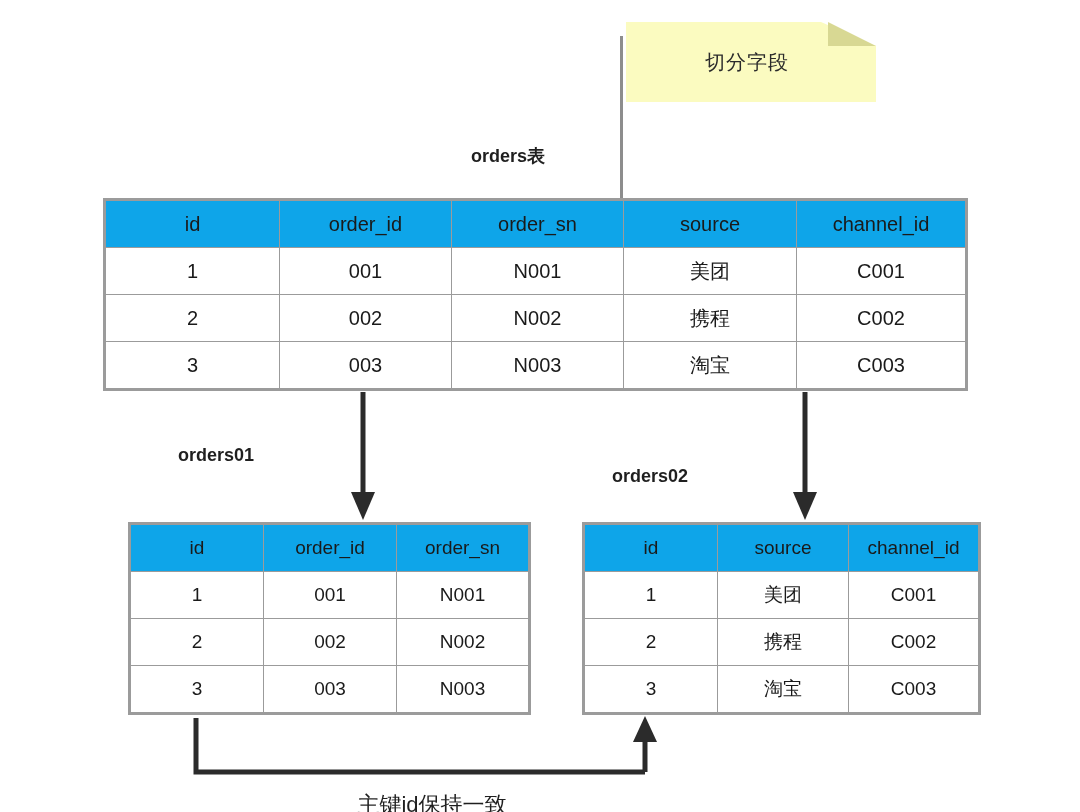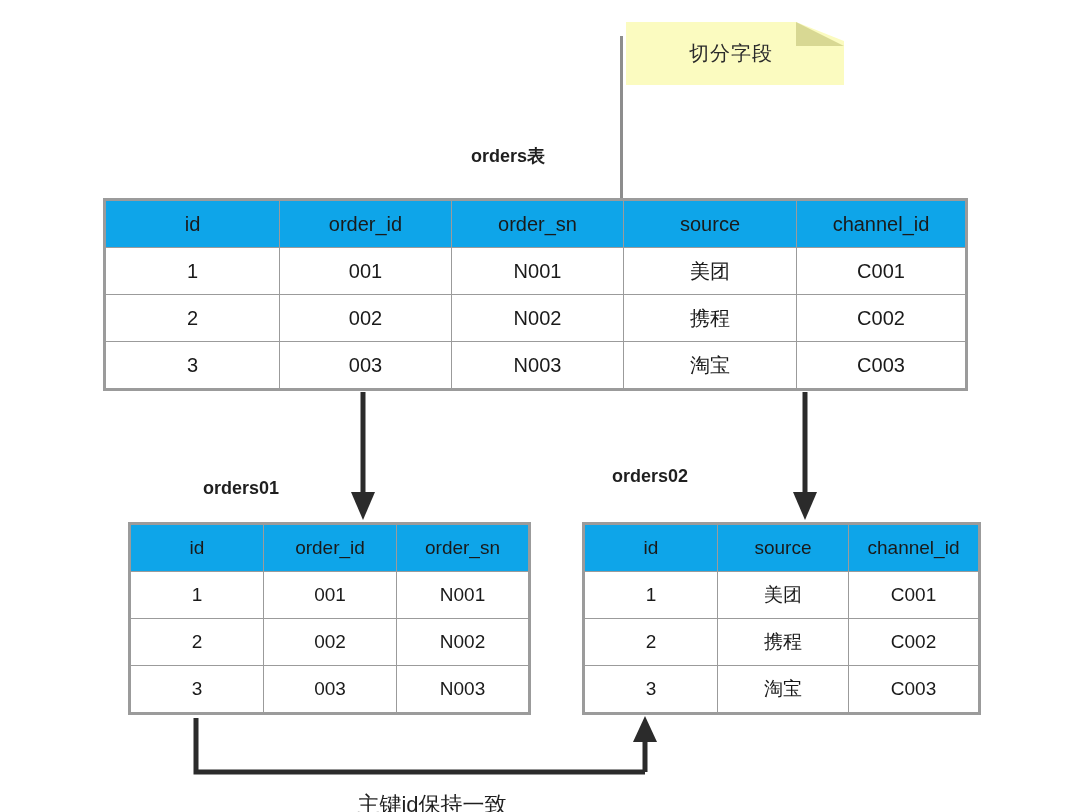--- a/index.html
+++ b/index.html
@@ -17,21 +17,22 @@
     background: #ffffff;
     overflow: hidden;
   }
 
   
   .sticky {
     position: absolute;
     left: 626px;
     top: 22px;
     width: 218px;
-    height: 63px;
+    height: 80px;
+    padding-left: 32px;
   }
   .sticky .body {
     position: absolute;
     inset: 0;
     background: #fbfbc0;
     clip-path: polygon(0 0, 78% 0, 100% 30%, 100% 100%, 0 100%);
   }
   .sticky .fold {
     position: absolute;
     right: 0;
@@ -66,21 +67,21 @@
 
   
   .tbl-title {
     position: absolute;
     font-size: 18px;
     font-weight: bold;
     color: #1f1f1f;
     white-space: nowrap;
   }
   #title-orders  { left: 471px; top: 144px; }
-  #title-orders01{ left: 178px; top: 478px; margin-left: 25px; }
+  #title-orders01{ left: 178px; top: 445px; }
   #title-orders02{ left: 612px; top: 466px; }
 
   
   .dtable {
     position: absolute;
     border-collapse: collapse;
     table-layout: fixed;
     border: 3px solid #9b9b9b;
     background: #ffffff;
   }

